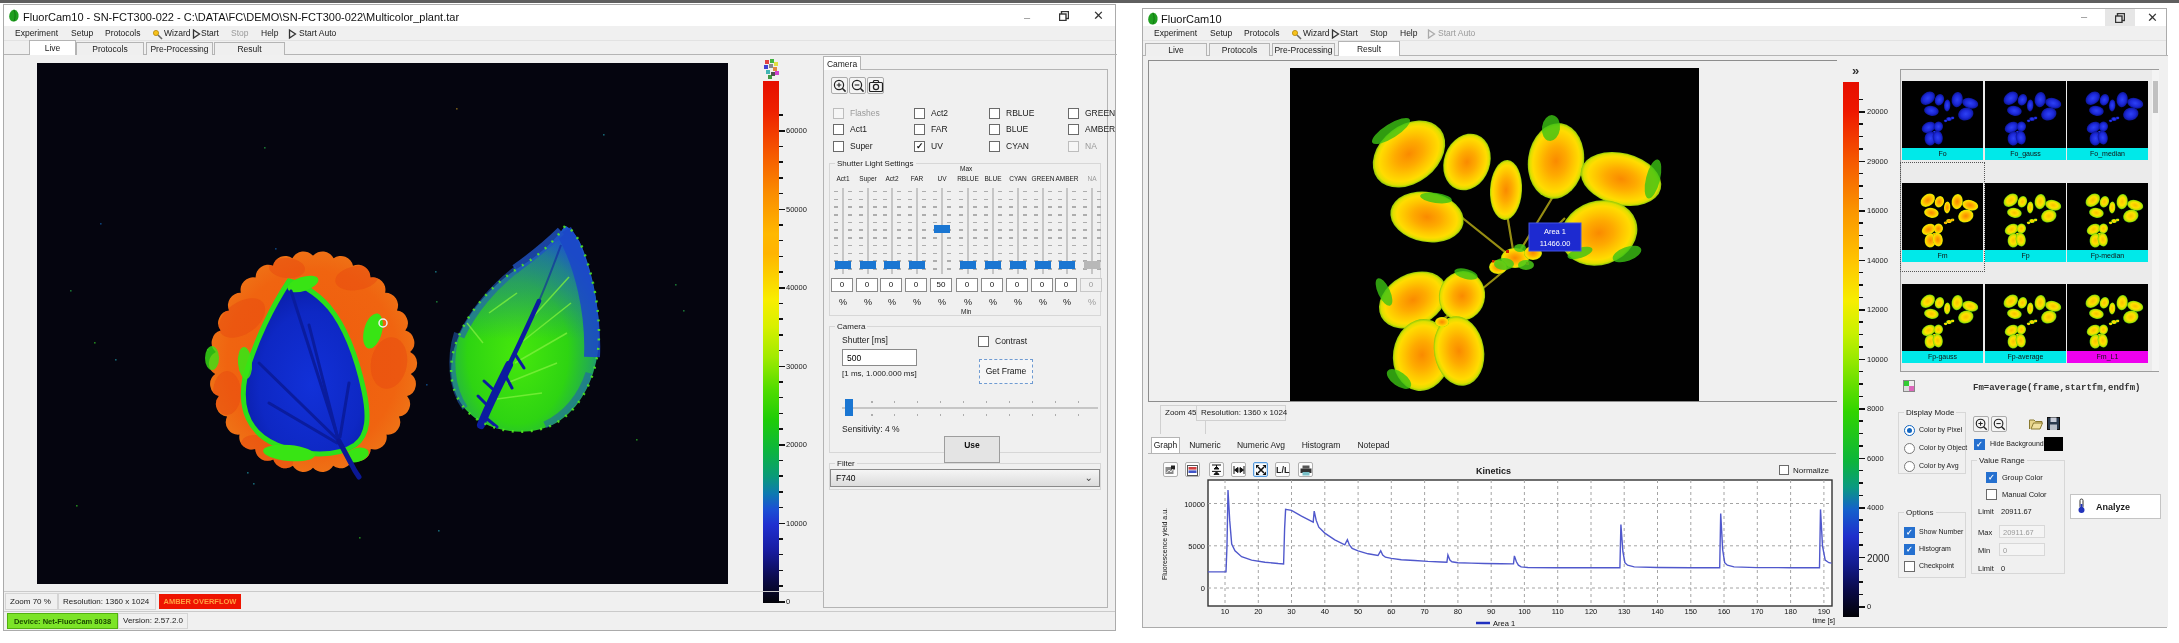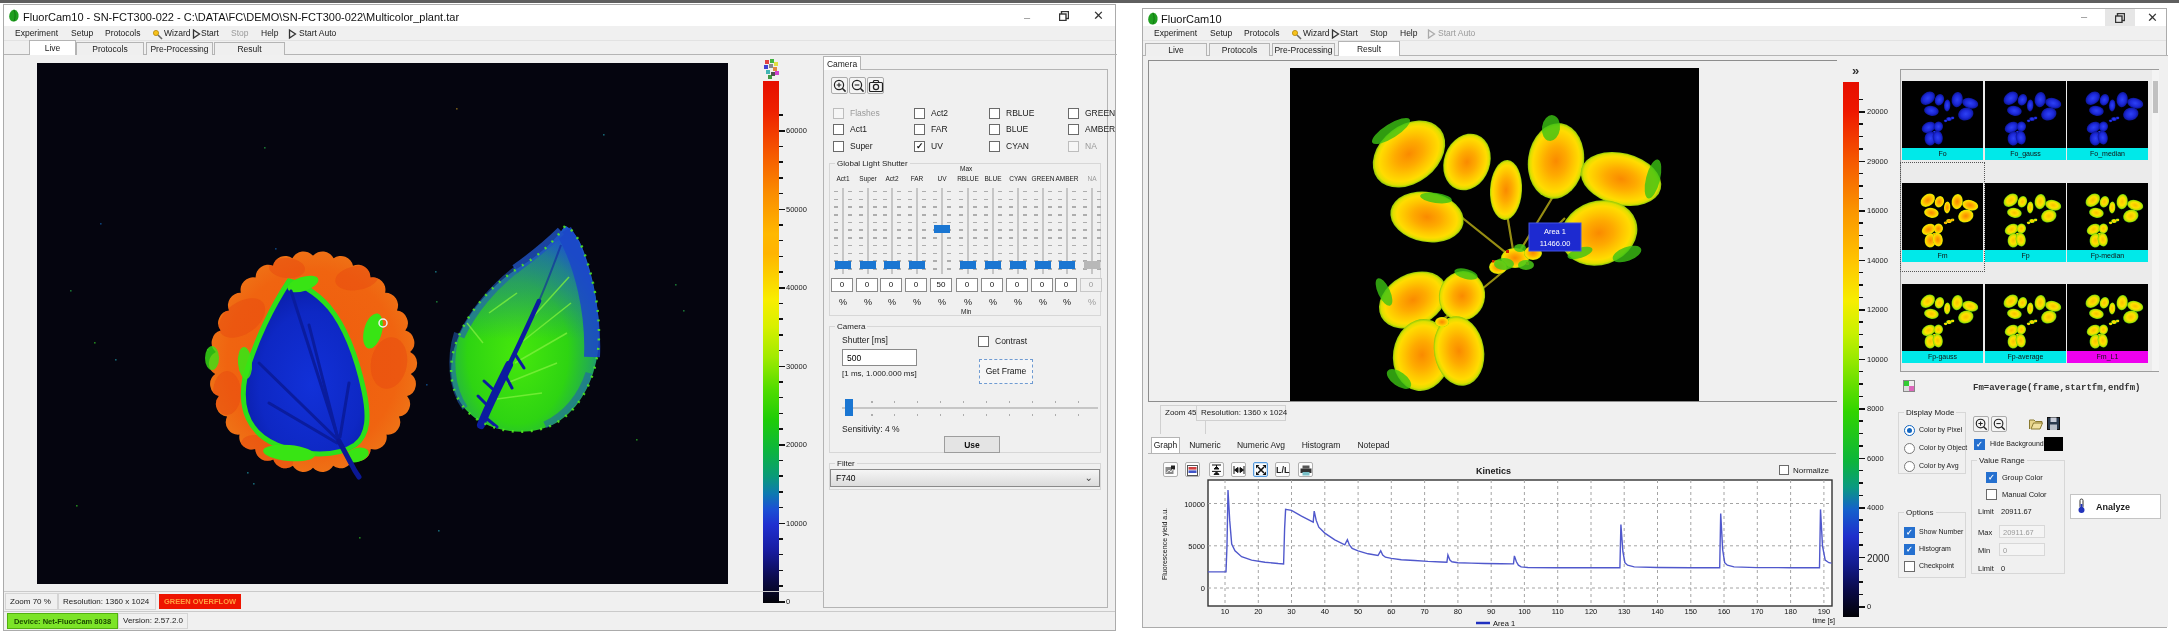--- a/index.html
+++ b/index.html
@@ -277,21 +277,21 @@
       <div class="lb" style="left:1081px;top:119px">AMBER</div>
       <div class="cb" style="left:829px;top:136px"></div>
       <div class="lb" style="left:846px;top:136px">Super</div>
       <div class="cb ck" style="left:910px;top:136px"></div>
       <div class="lb" style="left:927px;top:136px">UV</div>
       <div class="cb" style="left:985px;top:136px"></div>
       <div class="lb" style="left:1002px;top:136px">CYAN</div>
       <div class="cb dis2" style="left:1064px;top:136px"></div>
       <div class="lb dis" style="left:1081px;top:136px">NA</div>
       <div class="grp" style="left:825px;top:158px;width:272px;height:153px">
-        <span class="gl">Global Light Shutter</span>
+        <span class="gl">Shutter Light Settings</span>
       </div>
       <div class="lbs" style="left:956px;top:160px">Max</div>
       <div class="lbs" style="left:838px;top:170px;width:2px;text-align:center;display:flex;justify-content:center">
         <span style="white-space:nowrap">Act1</span>
       </div>
       <div class="vtrack" style="left:838px;top:183px;height:86px"></div>
       <div class="vticks" style="left:830px;top:186px;height:80px"></div>
       <div class="vticks" style="left:844px;top:186px;height:80px"></div>
       <div class="sthumb" style="left:831px;top:256px;background:#1a76d2"></div>
       <div class="vbox" style="left:827px;top:273px;">0</div>
@@ -394,29 +394,29 @@
       <div class="a" style="left:838px;top:344px;width:75px;height:17px;background:#fff;border:1px solid #8a8a8a;font-size:8.5px;padding:3px 0 0 4px">500</div>
       <div class="lb" style="left:838px;top:364px;font-size:8px">[1 ms, 1.000.000 ms]</div>
       <div class="cb" style="left:974px;top:331px"></div>
       <div class="lb" style="left:991px;top:331px">Contrast</div>
       <div class="a" style="left:975px;top:354px;width:54px;height:25px;background:#f6f6f6;border:1px dashed #6f9bd2;font-size:8.5px;text-align:center;line-height:23px;color:#111;white-space:nowrap">Get Frame</div>
       <div class="a" style="left:838px;top:402px;width:256px;height:2px;background:#c6c6c6"></div>
       <div class="a" style="left:844px;top:396px;width:250px;height:1.5px;background-image:repeating-linear-gradient(to right,#adadad 0 1.5px,transparent 1.5px 23px)"></div>
       <div class="a" style="left:844px;top:409px;width:250px;height:1.5px;background-image:repeating-linear-gradient(to right,#adadad 0 1.5px,transparent 1.5px 23px)"></div>
       <div class="a" style="left:841px;top:394px;width:8px;height:17px;background:#1a76d2"></div>
       <div class="lb" style="left:838px;top:419px">Sensitivity: 4 %</div>
-      <div class="btn" style="left:940px;top:431px;width:56px;height:17px;line-height:16px;font-weight:bold;background:#e4e4e4">Use</div>
+      <div class="btn" style="left:940px;top:431px;width:56px;height:27px;line-height:16px;font-weight:bold;background:#e4e4e4">Use</div>
       <div class="grp" style="left:825px;top:458px;width:272px;height:27px">
         <span class="gl">Filter</span>
       </div>
       <div class="a" style="left:826px;top:464px;width:270px;height:18px;background:linear-gradient(#f5f5f5,#dcdcdc);border:1px solid #8a8a8a;font-size:8.5px;padding:3px 0 0 5px">F740<span style="position:absolute;right:6px;top:2px;color:#444;font-size:10px">⌄</span></div>
       <div class="a" style="left:0px;top:586px;width:820px;height:20px;border-top:1px solid #cacaca"></div>
       <div class="cell" style="left:1px;top:588px;width:53px;height:17px;line-height:15px;border-color:#d5d5d5">Zoom 70 %</div>
       <div class="cell" style="left:54px;top:588px;width:98px;height:17px;line-height:15px;border-color:#d5d5d5">Resolution: 1360 x 1024</div>
-      <div class="a" style="left:155px;top:589px;width:82px;height:15px;background:#ee1400;color:#ffa040;font-size:7.5px;font-weight:bold;text-align:center;line-height:15px;white-space:nowrap">GREEN OVERFLOW</div>
+      <div class="a" style="left:155px;top:589px;width:82px;height:15px;background:#ee1400;color:#ffa040;font-size:7.5px;font-weight:bold;text-align:center;line-height:15px;white-space:nowrap">AMBER OVERFLOW</div>
       <div class="a" style="left:0px;top:606px;width:1111px;height:20px;border-top:1px solid #cacaca"></div>
       <div class="a" style="left:3px;top:608px;width:111px;height:16px;background:#7ce428;color:#1c4a00;font-size:7.5px;font-weight:bold;text-align:center;line-height:15px;border:1px solid #52b010;white-space:nowrap">Device: Net-FluorCam 8038</div>
       <div class="cell" style="left:114px;top:608px;width:70px;height:16px;line-height:14px;border-color:#d5d5d5">Version: 2.57.2.0</div>
     </div>
     <div class="win" style="left:1142px;top:8px;width:1025px;height:620px">
       <div class="tb" style="height:17px">
         <svg class="a" style="left:4px;top:3px" width="12" height="13" viewBox="0 0 12 13">
           <path d="M6 0.5 C9.5 1.5 11 4 10.5 8 C10 11 8 12.5 5.5 12.5 C3 12.5 1.2 10.5 1.2 7.5 C1.2 4 3 1.5 6 0.5 Z" fill="#1f9e1f"></path>
           <path d="M6 1 C7.5 4 7.5 9 6 12.3" stroke="#0c6e0c" stroke-width="0.8" fill="none"></path>
         </svg>

